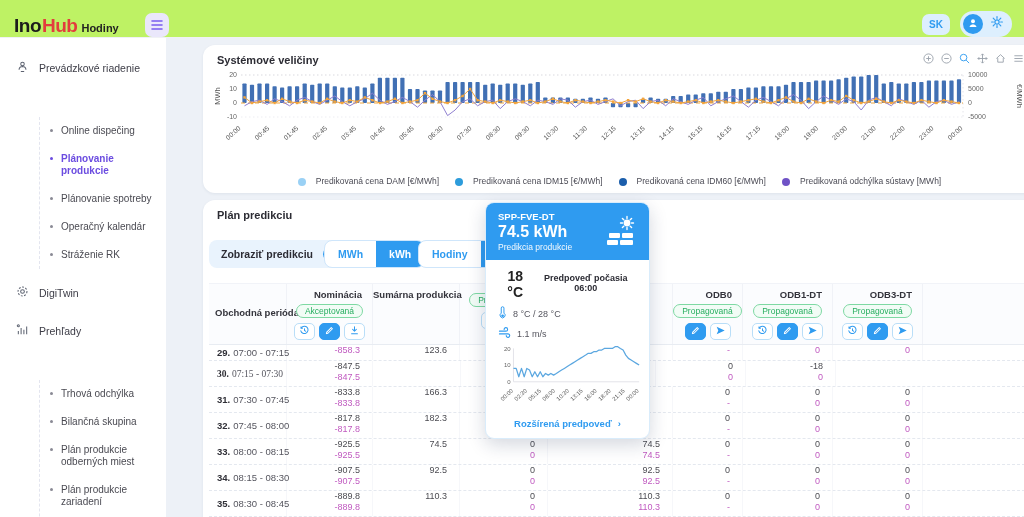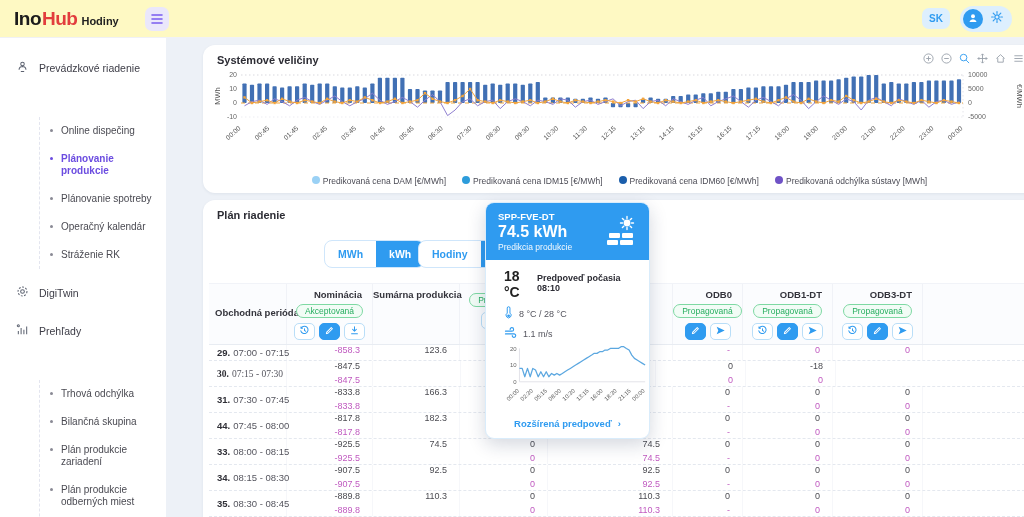--- a/index.html
+++ b/index.html
@@ -1,20 +1,20 @@
 <!DOCTYPE html>
 <html><head>
 <meta charset="utf-8">
 <style>
   * { margin:0; padding:0; box-sizing:border-box; }
   html,body { width:1024px; height:517px; overflow:hidden; }
   body { font-family:"Liberation Sans","DejaVu Sans",sans-serif; background:#edf1f7; position:relative; color:#333; }
 
   
-  .navbar { position:absolute; top:0; left:0; right:0; height:38px; background:#fef9c3; border-bottom:1px solid #f0f1f5; z-index:60; display:flex; align-items:center; }
+  .navbar { position:absolute; top:0; left:0; right:0; height:38px; background:#bef264; border-bottom:1px solid #f0f1f5; z-index:60; display:flex; align-items:flex-end; }
   .logo { margin-left:14px; display:flex; align-items:baseline; gap:4px; }
   .logo .ino { font-size:19px; font-weight:bold; color:#1c1c1c; letter-spacing:-0.5px; }
   .logo .hub { font-size:19px; font-weight:bold; color:#e23d3d; letter-spacing:-0.5px; margin-left:-3px; }
   .logo .suffix { font-size:11px; font-weight:bold; color:#222; }
   .burger { margin-left:26px; width:24px; height:24px; border-radius:7px; background:#eae7fb; display:flex; align-items:center; justify-content:center; cursor:pointer; }
   .burger svg { width:12px; height:10px; stroke:#7a5cf0; stroke-width:1.6; stroke-linecap:round; }
   .nav-right { margin-left:auto; margin-right:12px; display:flex; align-items:center; gap:10px; }
   .lang-badge { background:#ddeffe; color:#2f9bf0; font-weight:bold; font-size:10px; padding:5px 7px; border-radius:7px; cursor:pointer; }
   .nav-pill { background:#ddeffe; border-radius:14px; height:26px; display:flex; align-items:center; gap:7px; padding:0 8px 0 3px; }
   .avatar { width:20px; height:20px; border-radius:50%; background:#2f9bf0; display:flex; align-items:center; justify-content:center; cursor:pointer; }
@@ -41,21 +41,21 @@
   .card-title { position:absolute; top:9px; left:14px; font-size:11px; font-weight:bold; color:#2c2c34; }
 
   
   .chart-toolbar { position:absolute; top:8px; right:12px; display:flex; gap:7px; }
   .chart-toolbar span { display:flex; cursor:pointer; color:#9aa2ac; }
   .chart-toolbar span.active { color:#2f9bf0; }
   .chart-toolbar svg { width:11px; height:11px; }
 
   #sys-chart { position:absolute; left:8px; top:24px; }
   .legend { position:absolute; bottom:7px; left:0; right:0; display:flex; justify-content:center; gap:16px; font-size:8.5px; color:#4b4b55; }
-  .legend .li { display:flex; align-items:flex-start; gap:3px; cursor:pointer; }
+  .legend .li { display:flex; align-items:flex-end; gap:10px; cursor:pointer; }
   .legend .dot { width:8px; height:8px; border-radius:50%; }
 
   
   .toggle-wrap { position:absolute; left:6px; top:40px; height:28px; background:#e9f3fd; border-radius:8px; display:flex; align-items:center; gap:10px; padding:0 12px; }
   .toggle-label { font-size:10.5px; font-weight:bold; color:#2c2c34; }
   .switch { width:27px; height:14px; background:#2f9bf0; border-radius:8px; position:relative; cursor:pointer; }
   .switch::after { content:""; position:absolute; right:2px; top:1.5px; width:11px; height:11px; border-radius:50%; background:#fff; }
   .seg { position:absolute; top:40px; height:28px; display:flex; border:1px solid #cfe6fb; border-radius:8px; overflow:hidden; background:#fff; }
   #seg-unit { left:121px; }
   #seg-period { left:215px; }
@@ -69,36 +69,36 @@
   .th .tlabel { font-size:9.5px; font-weight:bold; color:#33333b; text-align:right; padding-right:10px; white-space:nowrap; }
   .th.first .tlabel { text-align:left; padding-left:6px; padding-top:18px; }
   .badge { display:inline-block; border:1px solid #7ed9a3; color:#27ae60; background:#f2fcf6; border-radius:9px; font-size:8.5px; padding:1px 8px; white-space:nowrap; }
   .badge-row { text-align:center; margin-top:4px; height:15px; }
   .icon-row { display:flex; gap:4px; justify-content:center; margin-top:4px; }
   .ibtn { width:21px; height:17px; border-radius:5px; border:1px solid #b9def8; background:#fff; color:#2f9bf0; display:flex; align-items:center; justify-content:center; cursor:pointer; }
   .ibtn.primary { background:#2f9bf0; border-color:#2f9bf0; color:#fff; }
   .ibtn svg { width:11px; height:11px; }
   .trow { display:flex; border-bottom:1px dashed #e4e8ef; align-items:center; height:26px; }
   .trow.clipped { height:16px; }
-  .td { border-right:1px solid #f6f7fa; height:100%; display:flex; flex-direction:column; justify-content:space-between; text-align:right; padding-right:12px; }
+  .td { border-right:1px solid #f6f7fa; height:100%; display:flex; flex-direction:column; justify-content:flex-start; text-align:right; padding-right:12px; }
   .td .v1 { color:#4c4c52; line-height:11px; }
   .td .v2 { color:#c05ac0; line-height:11px; }
   .td.period { text-align:left; padding-left:8px; font-size:9.5px; white-space:nowrap; flex-direction:row; align-items:center; gap:3px; }
   .td.period b { color:#2f2f36; }
   .td.period span { color:#55555e; }
   .vscroll { position:absolute; right:2px; top:263px; width:4px; height:86px; background:#a6adb8; border-radius:2px; }
 
   
   .popup { position:absolute; left:319px; top:164px; width:165px; height:237px; z-index:55; background:#fff; border:1px solid #d9ecfb; border-radius:9px; box-shadow:0 6px 18px rgba(20,40,80,.18); }
   .popup-head { background:#2f9bf0; border-radius:8px 8px 0 0; height:57px; padding:8px 12px; color:#fff; position:relative; }
   .popup-title { font-size:9.5px; font-weight:bold; }
   .popup-value { font-size:16px; font-weight:bold; margin-top:1px; }
   .popup-sub { font-size:8.5px; margin-top:1px; opacity:.95; }
   .popup-solar { position:absolute; right:10px; top:12px; }
-  .popup-body { padding:8px 10px 0 18px; }
+  .popup-body { padding:8px 10px 0 12px;text-align:center; }
   .temp-row { display:flex; align-items:baseline; justify-content:space-between; }
   .temp-big { font-size:14px; font-weight:bold; color:#222; }
   .forecast-label { font-size:9px; font-weight:bold; color:#2c2c34; }
   .weather-line { display:flex; align-items:center; gap:6px; margin-top:6px; font-size:9px; color:#55555e; }
   .weather-line svg { color:#2f9bf0; }
   .popup-link { position:absolute; bottom:9px; left:0; right:0; text-align:center; font-size:9.5px; font-weight:bold; color:#2f9bf0; cursor:pointer; }
   .popup-link .chev { margin-left:6px; }
   #popup-chart { margin-top:2px; }
 </style>
 </head>
@@ -187,25 +187,25 @@
         <div class="side-item">
           <span class="dot"></span>
           <span style="max-width:112px">Trhová odchýlka</span>
         </div>
         <div class="side-item">
           <span class="dot"></span>
           <span style="max-width:112px">Bilančná skupina</span>
         </div>
         <div class="side-item">
           <span class="dot"></span>
-          <span style="max-width:112px">Plán produkcie zariadení</span>
+          <span style="max-width:112px">Plán produkcie odberných miest</span>
         </div>
         <div class="side-item">
           <span class="dot"></span>
-          <span style="max-width:112px">Plán produkcie odberných miest</span>
+          <span style="max-width:112px">Plán produkcie zariadení</span>
         </div>
         <div class="side-item">
           <span class="dot"></span>
           <span style="max-width:112px">Ekonomické prínosy bilančnej skupiny</span>
         </div>
       </div>
     </div>
   </div>
 
 <div class="main">
@@ -497,22 +497,26 @@
           <span>Predikovaná cena IDM60 [€/MWh]</span>
         </span>
         <span class="li">
           <span class="dot" style="background:#6f52c6"></span>
           <span>Predikovaná odchýlka sústavy [MWh]</span>
         </span>
       </div>
   </div>
 
   <div class="card" id="card-plan">
-    <div class="card-title">Plán riadenie</div>
-
+    <div class="card-title">Plán predikciu</div>
+
+    <div class="toggle-wrap">
+      <span class="toggle-label">Zobraziť predikciu</span>
+      <span class="switch"></span>
+    </div>
 
     <div class="seg" id="seg-unit">
       <span class="opt">MWh</span>
       <span class="opt active">kWh</span>
     </div>
     <div class="seg" id="seg-period">
       <span class="opt">Hodiny</span>
       <span class="opt active" style="min-width:80px">Obchodné</span>
     </div>
 
@@ -707,21 +711,21 @@
             <div class="v2">0</div>
           </div>
           <div class="td" style="width: 90px; flex: 0 0 90px;">
             <div class="v1">0</div>
             <div class="v2">0</div>
           </div>
           <div style="flex: 1 1 0%;"></div>
         </div>
         <div class="trow">
           <div class="td period" style="width: 78px; flex: 0 0 78px;">
-            <b>44.</b>
+            <b>32.</b>
             <span>07:45 - 08:00</span>
           </div>
           <div class="td" style="width: 86px; flex: 0 0 86px;">
             <div class="v1">-817.8</div>
             <div class="v2">-817.8</div>
           </div>
           <div class="td" style="width: 87px; flex: 0 0 87px;">
             <div class="v1">182.3</div>
           </div>
           <div class="td" style="width: 88px; flex: 0 0 88px;"></div>
@@ -862,21 +866,21 @@
             <rect x="17" y="18" width="11" height="5" rx="1"></rect>
             <rect x="2" y="25" width="11" height="5" rx="1"></rect>
             <rect x="15" y="25" width="13" height="5" rx="1"></rect>
           </g>
         </svg>
       </div>
     </div>
     <div class="popup-body">
       <div class="temp-row">
         <span class="temp-big">18 °C</span>
-        <span class="forecast-label">Predpoveď počasia 08:10</span>
+        <span class="forecast-label">Predpoveď počasia 06:00</span>
       </div>
       <div class="weather-line">
         <span><svg width="9" height="13" viewBox="0 0 10 14">
               <path d="M3.6 2.1a1.5 1.5 0 0 1 3 0v5.6a2.8 2.8 0 1 1-3 0z" fill="none" stroke="currentColor" stroke-width="1.1"></path>
               <circle cx="5.1" cy="10.6" r="1.5" fill="currentColor"></circle>
             </svg></span>
         <span>8 °C / 28 °C</span>
       </div>
       <div class="weather-line">
         <span><svg width="13" height="11" viewBox="0 0 14 12">

